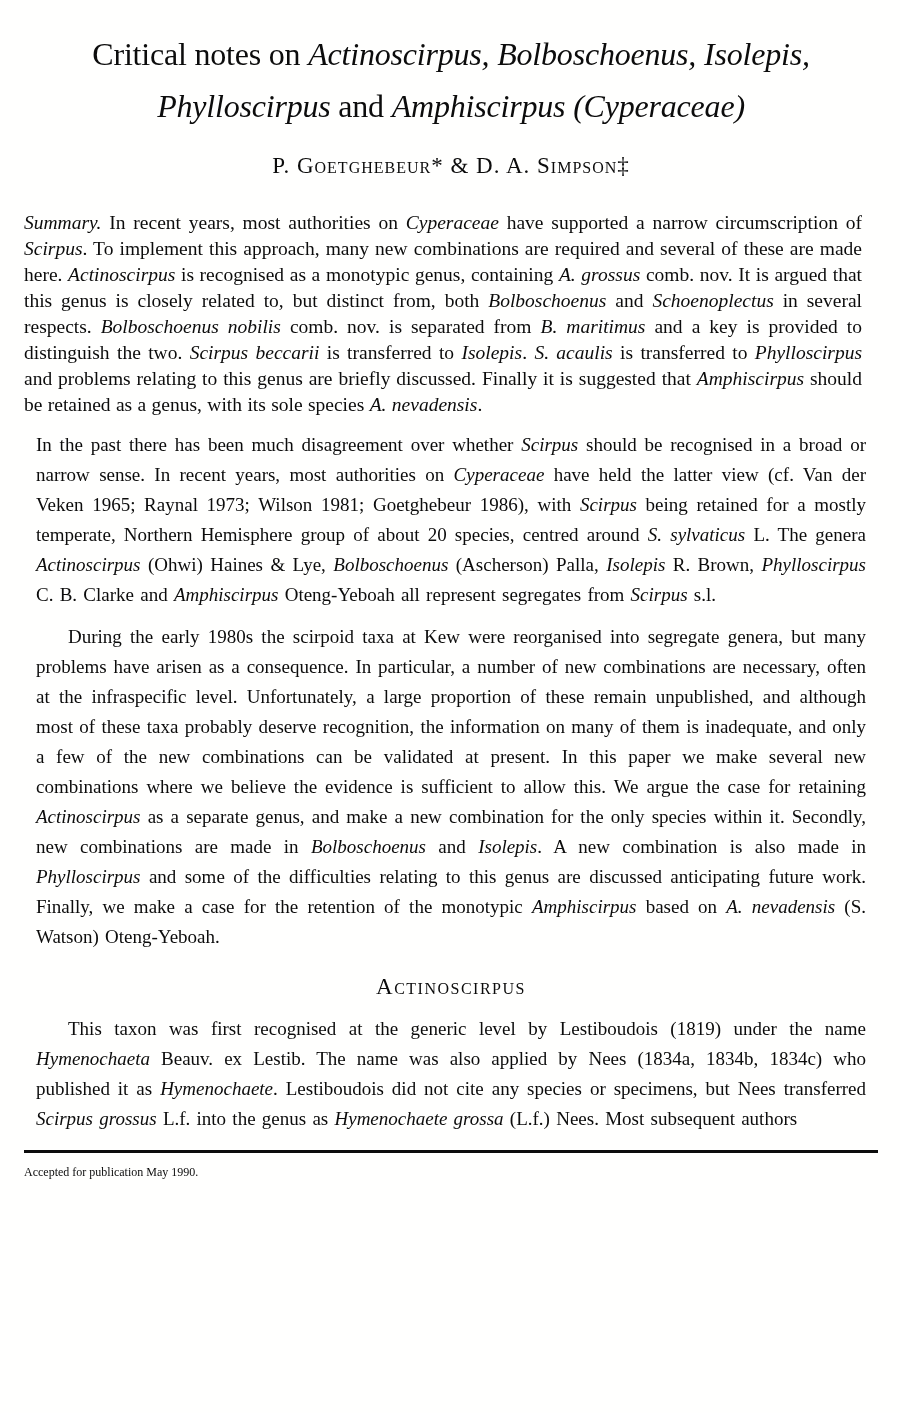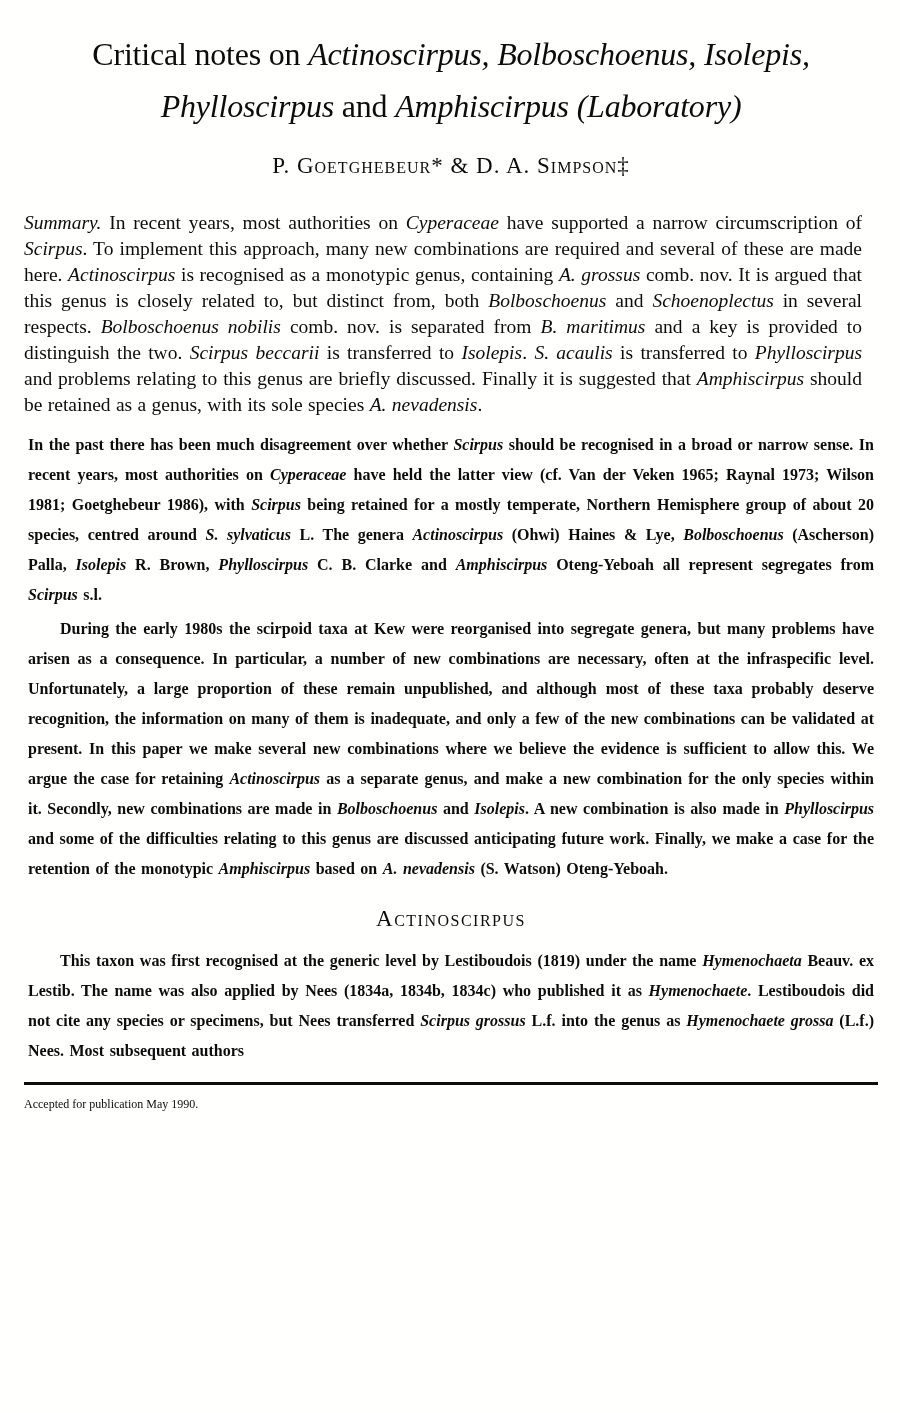--- a/index.html
+++ b/index.html
@@ -38,26 +38,25 @@
     line-height: 28px;
   }
   .summary {
     margin: 30px 16px 0 0;
     font-size: 19.5px;
     line-height: 26px;
     text-align: justify;
     word-spacing: 0.5px;
   }
   .article-sections .body-para {
-    margin: 4px;
-    font-size: 16px;
+    margin: 12px;
+    font-size: 19px;
     line-height: 30px;
     text-align: justify;
     word-spacing: 1.5px;
-    font-weight: bold;
   }
   .article-sections .body-para:first-child {
     margin-top: 12px;
   }
   .article-sections .body-para.indent {
     text-indent: 32px;
   }
   .section-heading {
     margin: 20px 0 12px 0;
     font-weight: normal;
@@ -78,21 +77,21 @@
     line-height: 22.5px;
   }
   i { font-style: italic; text-align: center; }
 </style>
 </head>
 <body>
 
 <div class="page">
   <h1 class="title">
       <div class="title-line"><span>Critical notes on </span><i>Actinoscirpus, Bolboschoenus, Isolepis,</i></div>
-      <div class="title-line"><i>Phylloscirpus</i><span> and </span><i>Amphiscirpus (Laboratory)</i></div>
+      <div class="title-line"><i>Phylloscirpus</i><span> and </span><i>Amphiscirpus (Cyperaceae)</i></div>
     </h1>
   <div class="authors">P. Goetghebeur* &amp; D. A. Simpson‡</div>
   <p class="summary"><i>Summary.</i><span> In recent years, most authorities on </span><i>Cyperaceae</i><span> have supported a narrow circumscription of </span><i>Scirpus</i><span>. To implement this approach, many new combinations are required and several of these are made here. </span><i>Actinoscirpus</i><span> is recognised as a monotypic genus, containing </span><i>A. grossus</i><span> comb. nov. It is argued that this genus is closely related to, but distinct from, both </span><i>Bolboschoenus</i><span> and </span><i>Schoenoplectus</i><span> in several respects. </span><i>Bolboschoenus nobilis</i><span> comb. nov. is separated from </span><i>B. maritimus</i><span> and a key is provided to distinguish the two. </span><i>Scirpus beccarii</i><span> is transferred to </span><i>Isolepis</i><span>. </span><i>S. acaulis</i><span> is transferred to </span><i>Phylloscirpus</i><span> and problems relating to this genus are briefly discussed. Finally it is suggested that </span><i>Amphiscirpus</i><span> should be retained as a genus, with its sole species </span><i>A. nevadensis</i><span>.</span></p>
   <div class="article-sections">
       <p class="body-para"><span>In the past there has been much disagreement over whether </span><i>Scirpus</i><span> should be recognised in a broad or narrow sense. In recent years, most authorities on </span><i>Cyperaceae</i><span> have held the latter view (cf. Van der Veken 1965; Raynal 1973; Wilson 1981; Goetghebeur 1986), with </span><i>Scirpus</i><span> being retained for a mostly temperate, Northern Hemisphere group of about 20 species, centred around </span><i>S. sylvaticus</i><span> L. The genera </span><i>Actinoscirpus</i><span> (Ohwi) Haines &amp; Lye, </span><i>Bolboschoenus</i><span> (Ascherson) Palla, </span><i>Isolepis</i><span> R. Brown, </span><i>Phylloscirpus</i><span> C. B. Clarke and </span><i>Amphiscirpus</i><span> Oteng-Yeboah all represent segregates from </span><i>Scirpus</i><span> s.l.</span></p>
       <p class="body-para indent"><span>During the early 1980s the scirpoid taxa at Kew were reorganised into segregate genera, but many problems have arisen as a consequence. In particular, a number of new combinations are necessary, often at the infraspecific level. Unfortunately, a large proportion of these remain unpublished, and although most of these taxa probably deserve recognition, the information on many of them is inadequate, and only a few of the new combinations can be validated at present. In this paper we make several new combinations where we believe the evidence is sufficient to allow this. We argue the case for retaining </span><i>Actinoscirpus</i><span> as a separate genus, and make a new combination for the only species within it. Secondly, new combinations are made in </span><i>Bolboschoenus</i><span> and </span><i>Isolepis</i><span>. A new combination is also made in </span><i>Phylloscirpus</i><span> and some of the difficulties relating to this genus are discussed anticipating future work. Finally, we make a case for the retention of the monotypic </span><i>Amphiscirpus</i><span> based on </span><i>A. nevadensis</i><span> (S. Watson) Oteng-Yeboah.</span></p>
       <h2 class="section-heading">Actinoscirpus</h2>
       <p class="body-para indent"><span>This taxon was first recognised at the generic level by Lestiboudois (1819) under the name </span><i>Hymenochaeta</i><span> Beauv. ex Lestib. The name was also applied by Nees (1834a, 1834b, 1834c) who published it as </span><i>Hymenochaete</i><span>. Lestiboudois did not cite any species or specimens, but Nees transferred </span><i>Scirpus grossus</i><span> L.f. into the genus as </span><i>Hymenochaete grossa</i><span> (L.f.) Nees. Most subsequent authors</span></p>
     </div>
   <hr class="footnote-rule">

